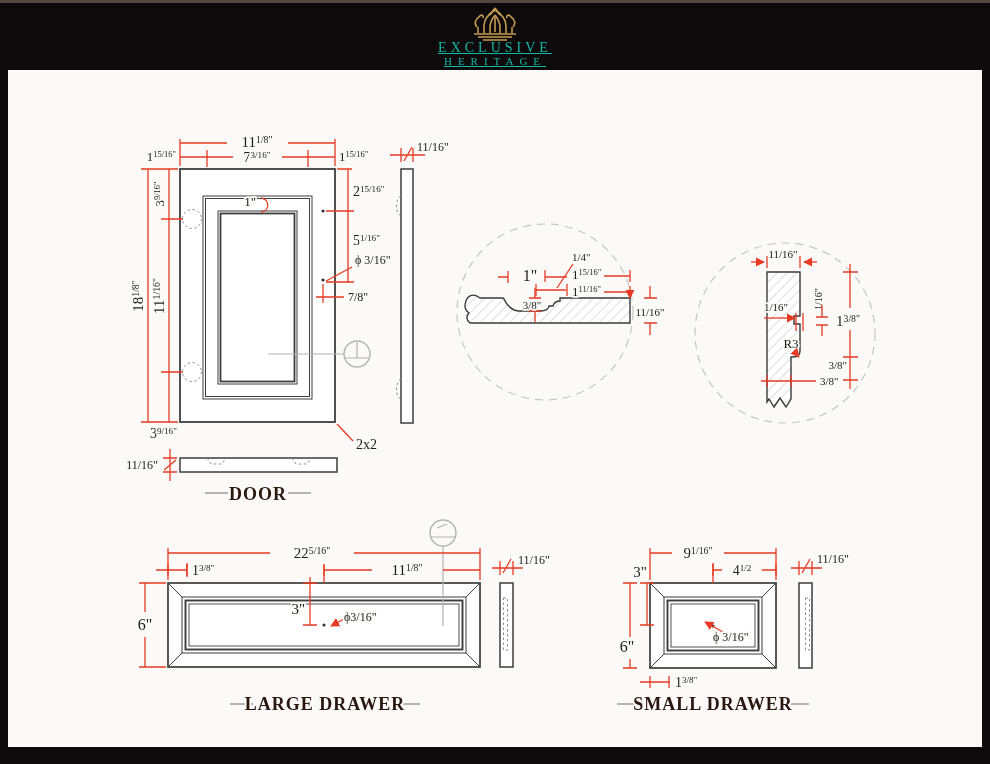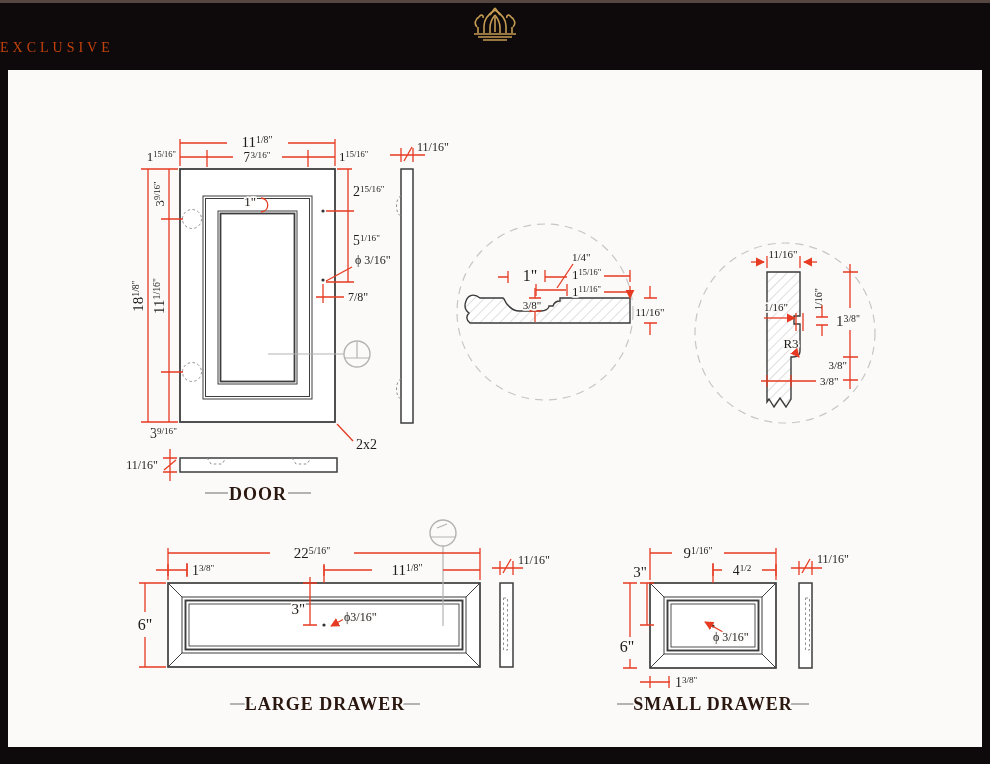--- a/index.html
+++ b/index.html
@@ -2,21 +2,21 @@
 <html><head>
 <meta charset="utf-8">
 <style>
   html,body{margin:0;padding:0;}
   body{
     width:990px;height:764px;position:relative;
     background:#0e0a0b;overflow:hidden;
     font-family:"Liberation Serif",serif;
   }
   .topline{position:absolute;left:0;top:0;width:990px;height:3px;background:#564642;}
-  .header{position:absolute;left:0;top:3px;width:990px;height:67px;color:#c2410c;}
+  .header{position:absolute;left:0;top:3px;width:990px;height:67px;text-align:center;color:#14b8a6;text-decoration:underline;}
   .crest{display:block;margin:4px auto 0 auto;}
   .brand1{font-size:14px;letter-spacing:4px;line-height:14px;}
   .brand2{font-size:11px;letter-spacing:6px;line-height:13px;}
   .panel{position:absolute;left:8px;top:70px;width:974px;height:677px;background:#fbfaf8;}
   svg.draw{position:absolute;left:0;top:0;}
   
   .ln{stroke:#3d3d3d;fill:none;}
   .lnw{stroke:#3d3d3d;fill:#ffffff;}
   .dashln{stroke:#8f8f8f;fill:none;stroke-dasharray:2.5,2.5;}
   .grayln{stroke:#b3b3b3;fill:none;}
@@ -39,20 +39,21 @@
       <path d="M39,3 C31,8 28,13 28,19 L28,26 M39,3 C47,8 50,13 50,19 L50,26"></path>
       <path d="M39,8 C35,13 34,17 34,21 L34,26 M39,8 C43,13 44,17 44,21 L44,26"></path>
       <path d="M39,10 L39,25"></path>
       <path d="M23,10 C19,12 18,17 21,20 M23,10 C25,7 28,8 27,11"></path>
       <path d="M55,10 C59,12 60,17 57,20 M55,10 C53,7 50,8 51,11"></path>
       <path d="M22,20 L22,26 M56,20 L56,26"></path>
       <path d="M18,27 H60 M22,30 H56 M27,33 H51"></path>
     </g>
   </svg>
   <div class="brand1">EXCLUSIVE</div>
+  <div class="brand2">HERITAGE</div>
 </div>
 
 <div class="panel"></div>
 
 <svg class="draw" width="990" height="764" viewBox="0 0 990 764">
   <defs>
     <pattern id="hatch" width="7" height="7" patternUnits="userSpaceOnUse" patternTransform="rotate(45)">
       <rect width="7" height="7" fill="#ffffff"></rect>
       <line x1="0" y1="0" x2="0" y2="7" stroke="#c9c9c9" stroke-width="1.2"></line>
     </pattern>

